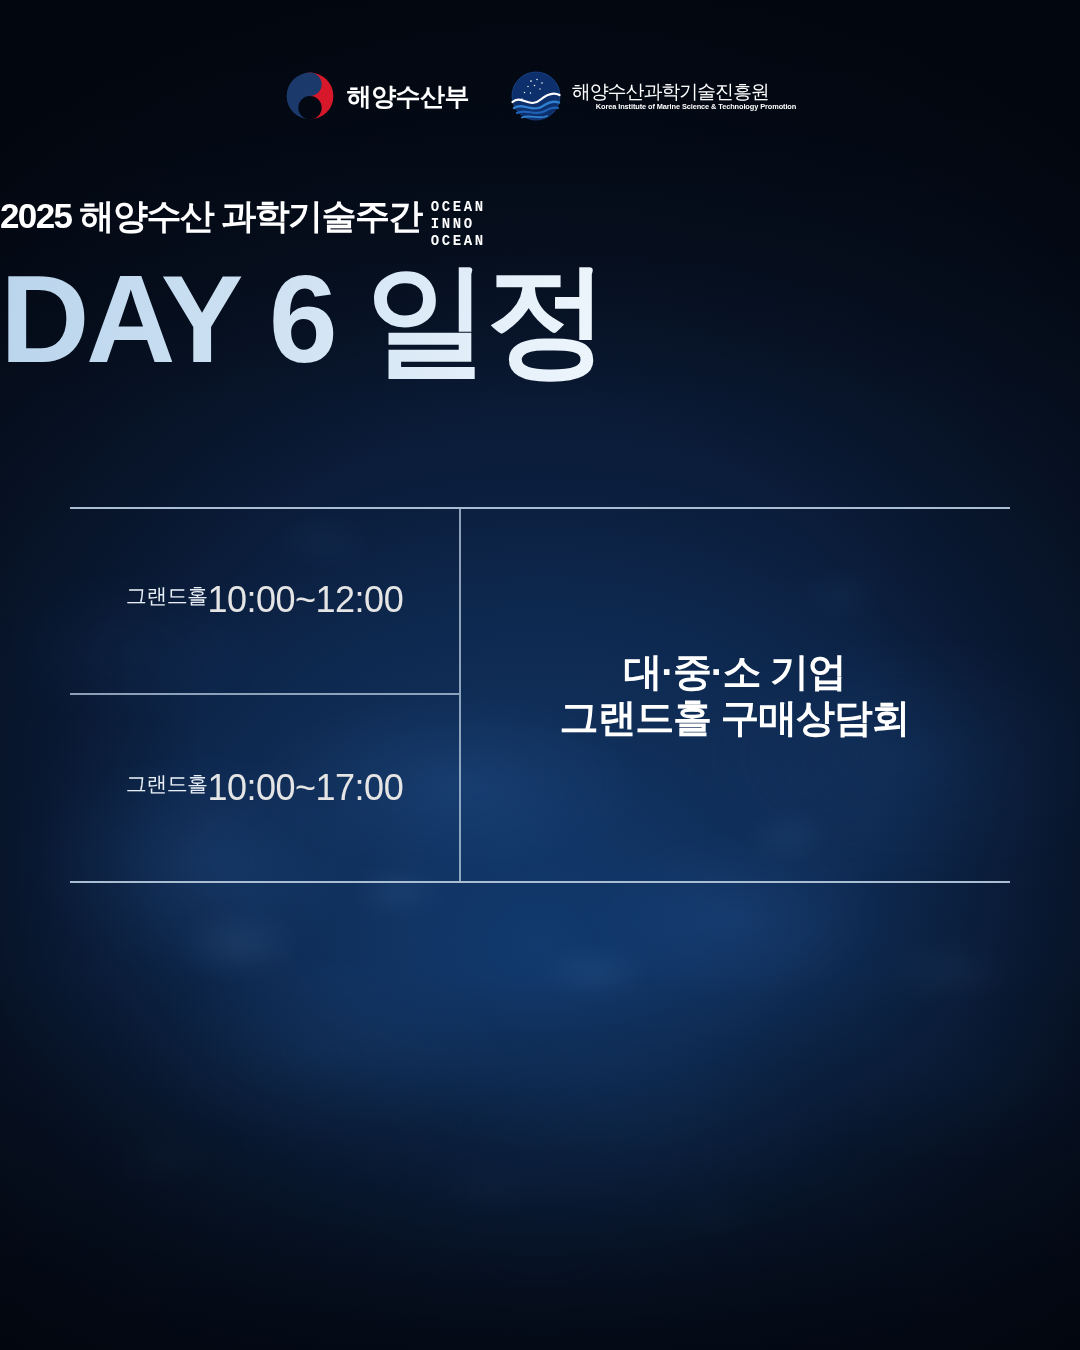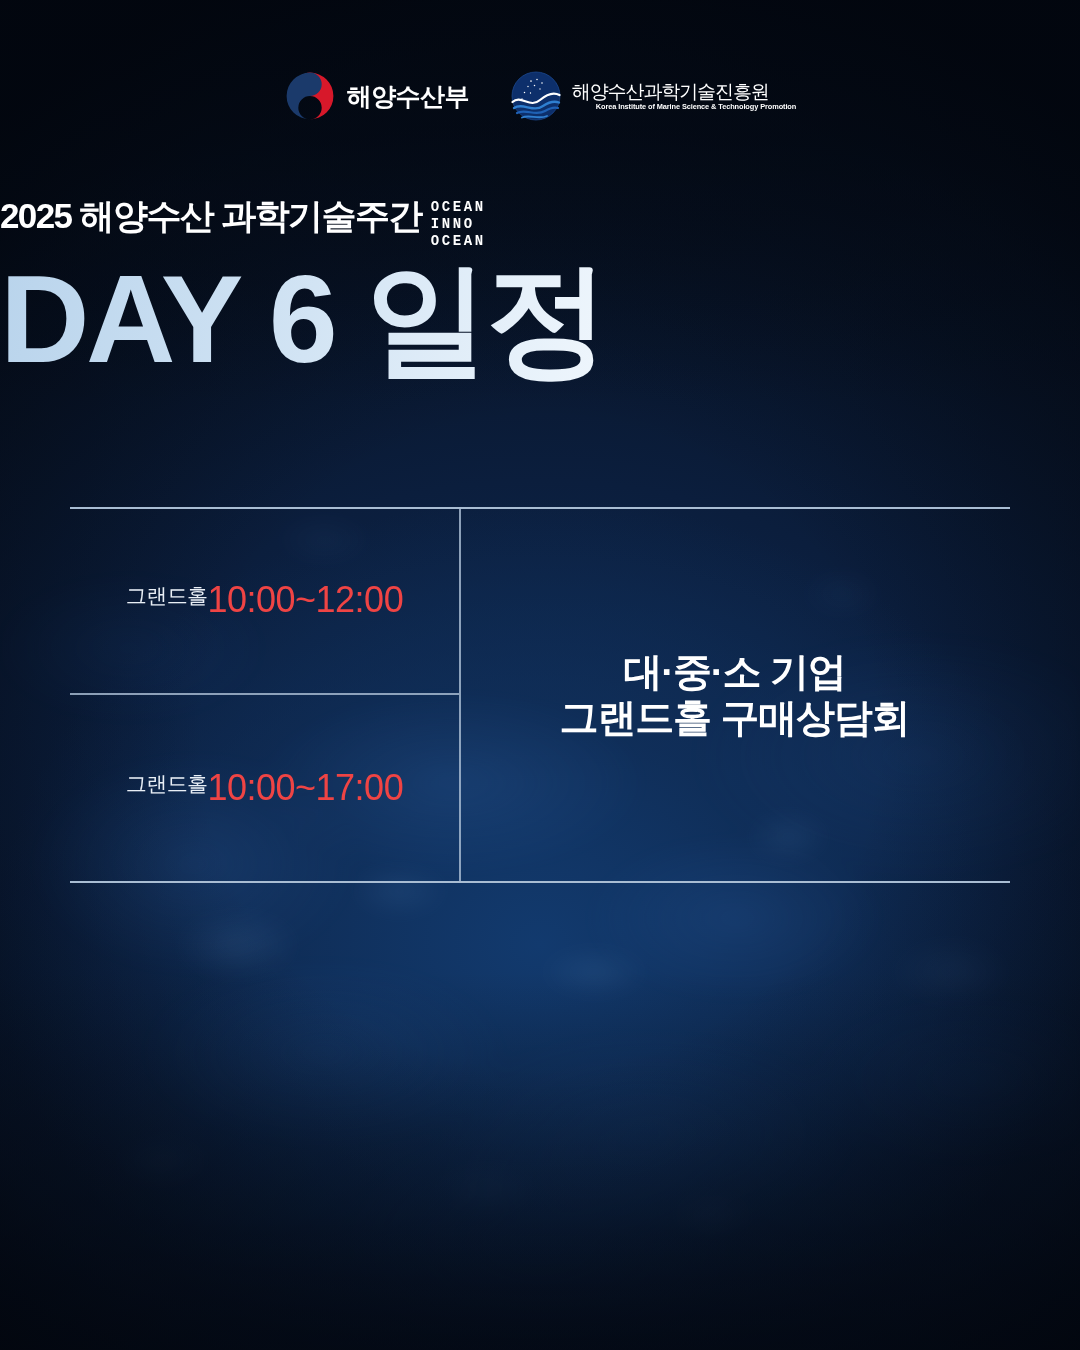--- a/index.html
+++ b/index.html
@@ -134,21 +134,21 @@
     display:flex; flex-direction:row; align-items:center; justify-content:center;
   }
   .cell-a{ top:0;   height:186px; }
   .cell-b{ top:188px; height:186px; }
 
   .venue{
     font-size:21px; font-weight:400; color:#e9eff6;
     letter-spacing:-0.6px; line-height:1; margin-bottom:9px;
   }
   .time{
-    font-size:36px; font-weight:400; color:#ef4444;
+    font-size:36px; font-weight:400; color:#e5e5e5;
     letter-spacing:-0.5px; line-height:1; white-space:nowrap;
   }
 
   .event-cell{
     position:absolute; left:389px; top:0;
     width:551px; height:376px;
     display:flex; flex-direction:column;
     align-items:center; justify-content:center; 
   }
   .event-line{

